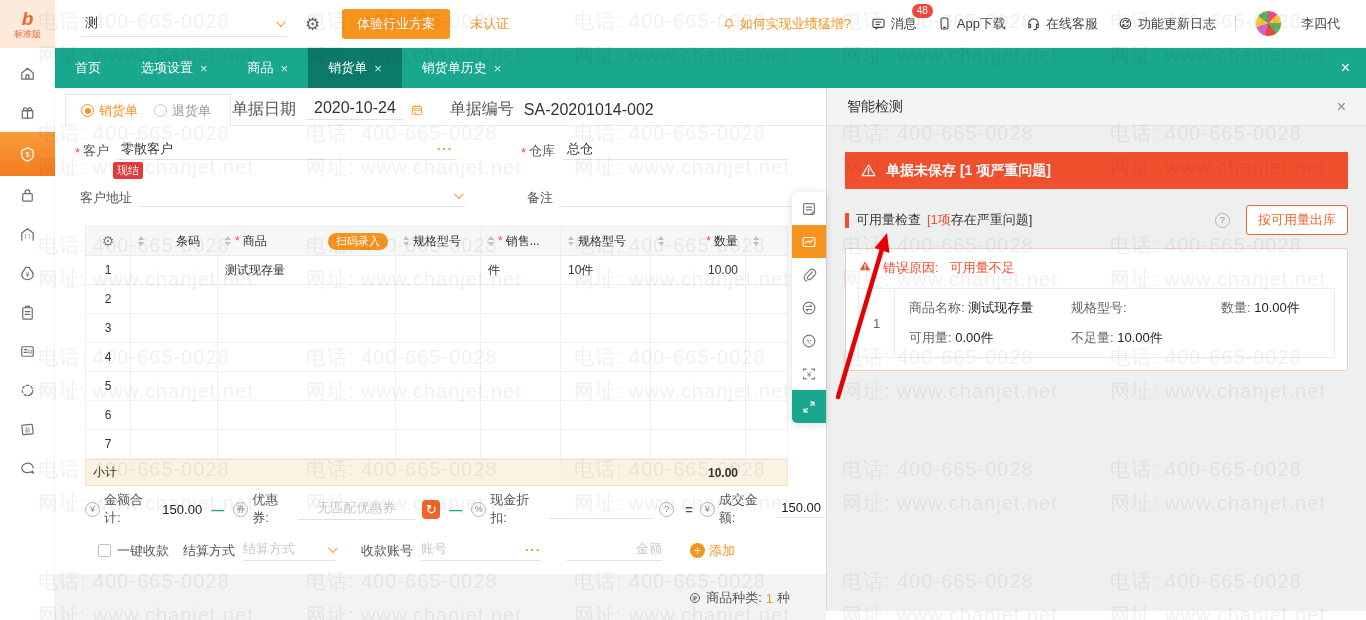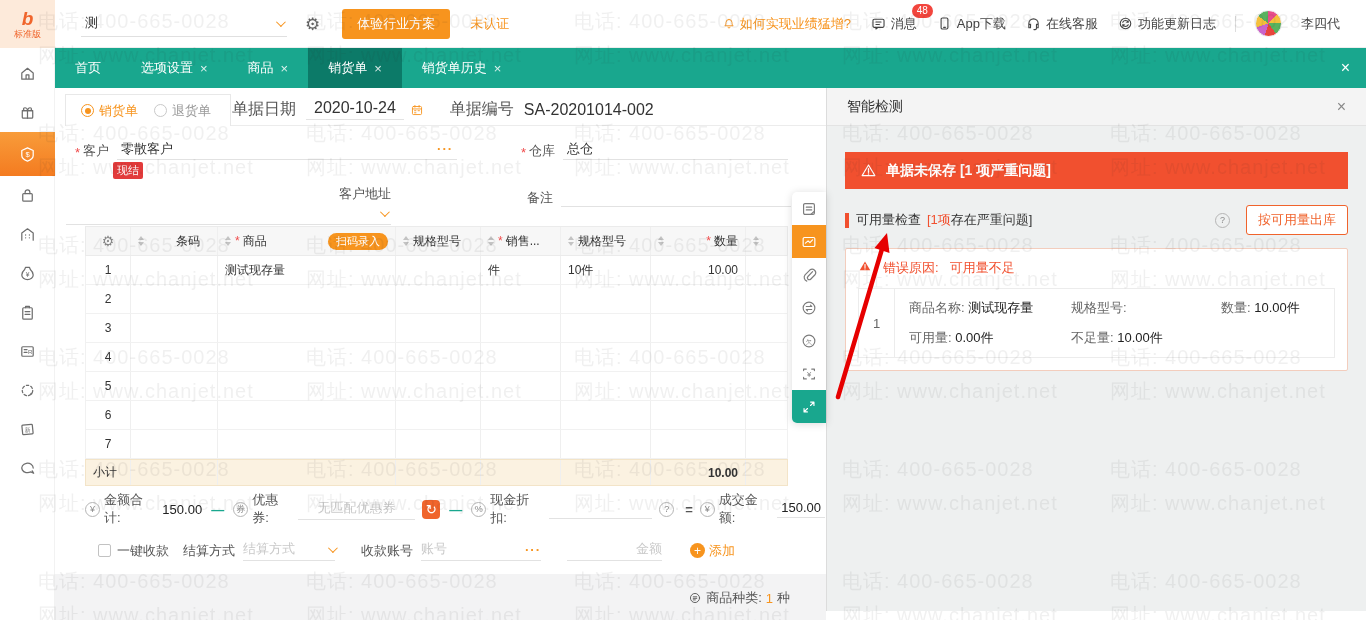--- a/index.html
+++ b/index.html
@@ -332,21 +332,21 @@
     </div>
   </div>
   <span class="cash-badge">现结</span>
   <div class="fline" style="left:466px; top:50px;">
     <span class="star">*</span>
     <span class="lbl">仓库</span>
     <div class="uinput" style="width:225px; margin-left:8px;">
       <span>总仓</span>
     </div>
   </div>
-  <div class="fline" style="left:3px; top:97px;flex-direction:column;">
+  <div class="fline" style="left:25px; top:97px;">
     <span class="lbl">客户地址</span>
     <div class="uinput" style="width:325px; margin-left:8px;">
       <span></span>
         <span class="chev" style="margin-left:auto;"></span>
     </div>
   </div>
   <div class="fline" style="left:472px; top:97px;">
     <span class="lbl">备注</span>
     <div class="uinput" style="width:230px; margin-left:8px;"></div>
   </div>

